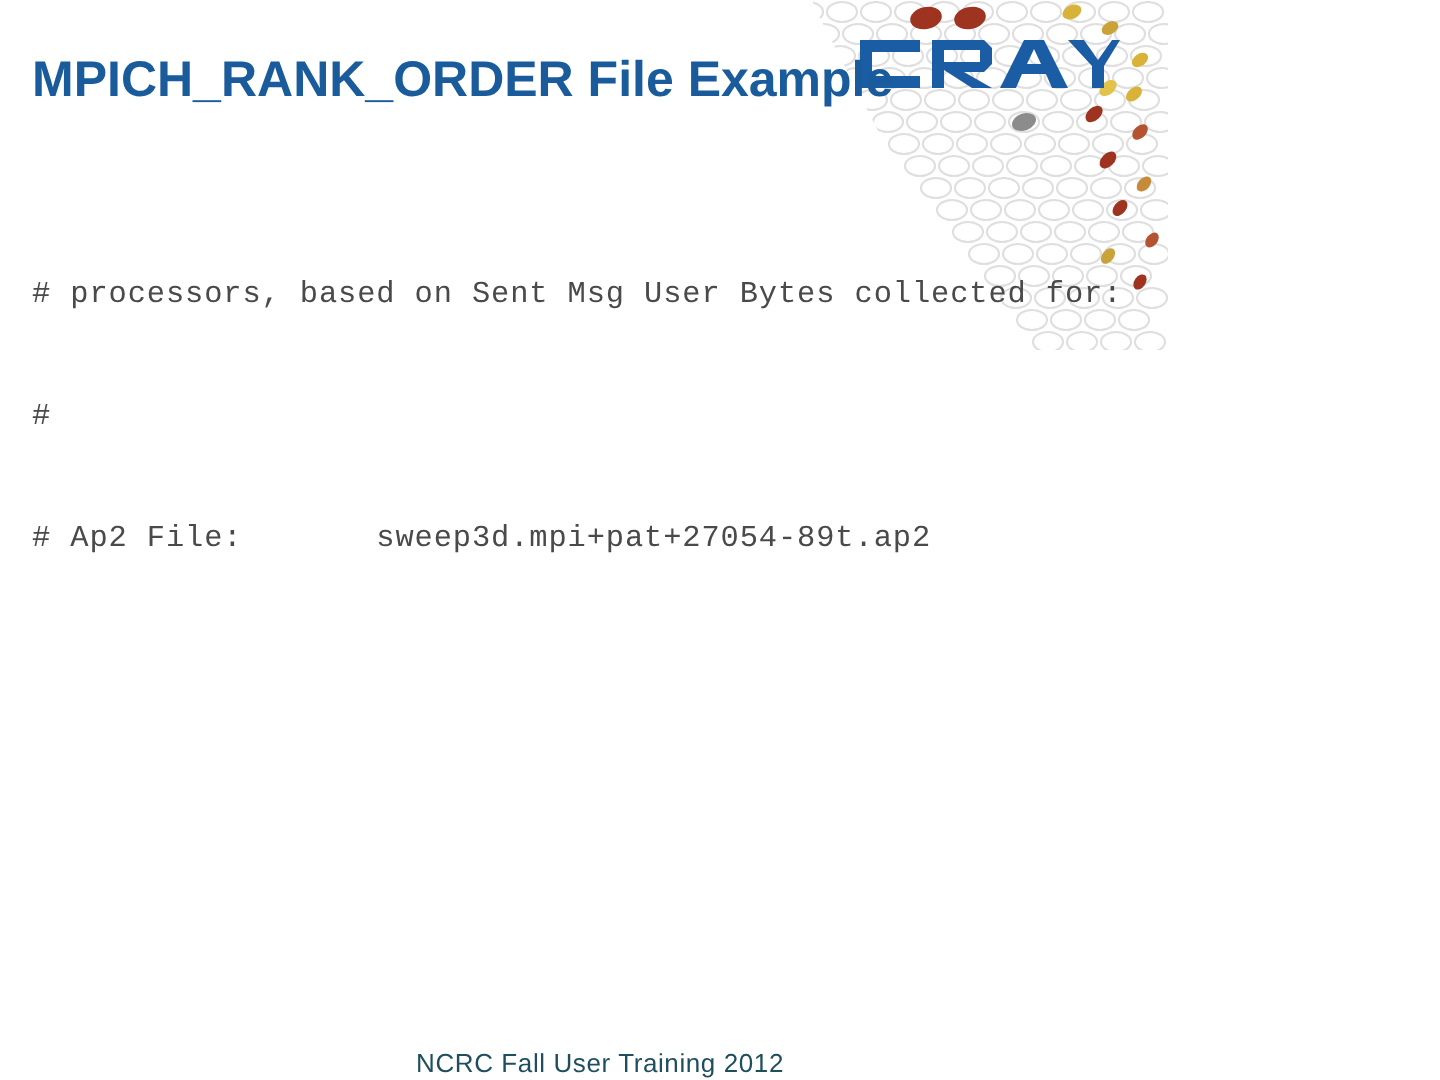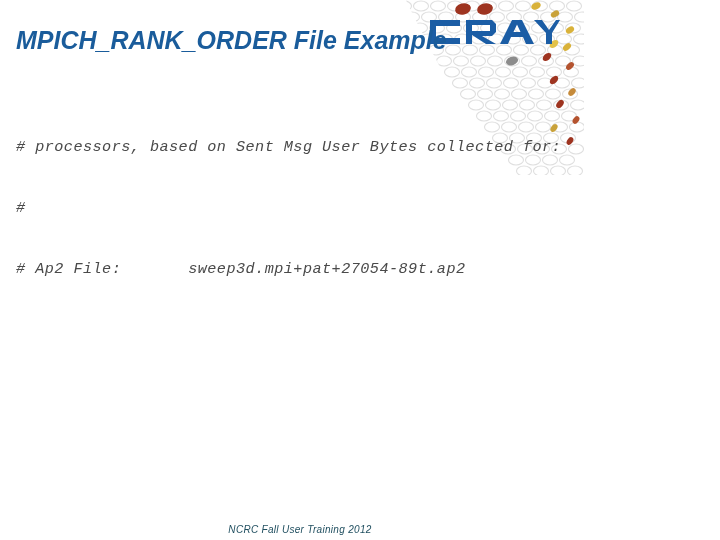--- a/index.html
+++ b/index.html
@@ -15,21 +15,20 @@
     position: relative;
   }
 
   .slide {
     position: absolute;
     inset: 0;
     width: 584px;
     height: 540px;
     background: #ffffff;
     overflow: hidden;
-    font-style: italic;
   }
 
   
   .deco {
     position: absolute;
     top: 0;
     right: 0;
     width: 200px;
     height: 175px;
     overflow: hidden;
@@ -80,21 +79,21 @@
     min-height: 20.4px;
   }
 
   
   .footer {
     position: absolute;
     left: 16px;
     right: 0;
     top: 524px;
     text-align: center;
-    font-size: 10px;
+    font-size: 13px;
     color: #1F4E5F;
     font-family: "Liberation Sans", sans-serif;
     letter-spacing: 0.3px;
   }
 
   
   .page-badge {
     position: absolute;
     left: 693px;
     top: 508px;

